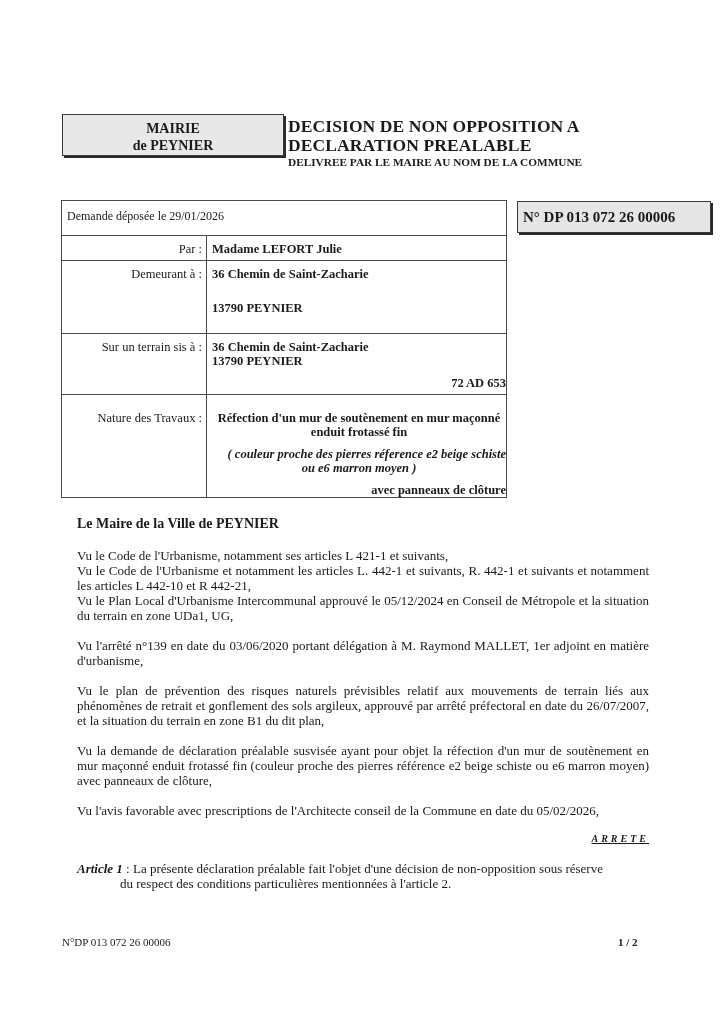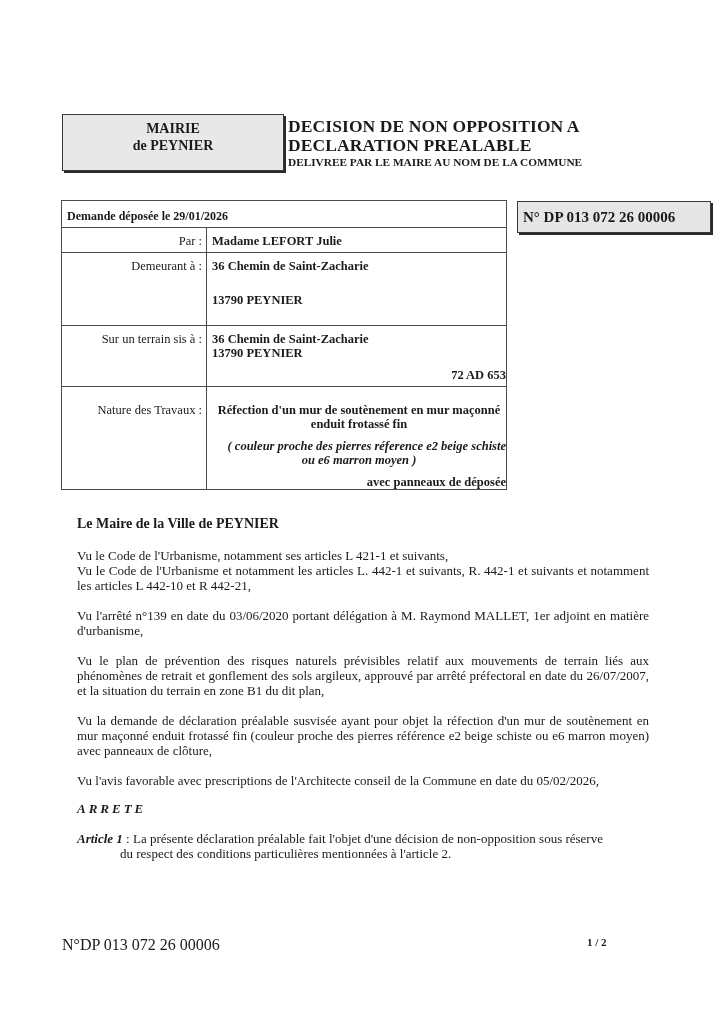--- a/index.html
+++ b/index.html
@@ -8,21 +8,21 @@
       background: #ffffff;
       position: relative;
       overflow: hidden;
       font-family: "Liberation Serif", serif;
       color: #1a1a1a;
     }
     .abs { position: absolute; }
 
     
     .mairie-box {
-      left: 62px; top: 114px; width: 222px; height: 57px;
+      left: 62px; top: 114px; width: 222px; height: 42px;
       background: #e8e8e8;
       border: 1px solid #3a3a3a;
       box-shadow: 2px 2px 0 #2a2a2a;
       text-align: center;
       font-weight: bold;
       font-size: 14px;
       line-height: 17px;
       padding-top: 5px;
       box-sizing: border-box;
     }
@@ -51,21 +51,21 @@
       left: 61px; top: 200px; width: 446px;
       border-collapse: collapse;
       font-size: 12px;
     }
     .req-table td {
       border: 1px solid #4a4a4a;
       vertical-align: top;
       padding: 0;
     }
     .req-table .head-cell {
-      height: 27px; font-weight: bold; font-size: 12px;
+      height: 35px; font-weight: normal; font-size: 12px;
       padding: 8px 0 0 5px; box-sizing: border-box;
     }
     .req-table .lbl {
       width: 145px; text-align: right; padding-right: 4px;
       font-size: 12.5px; box-sizing: border-box;
     }
     .req-table .val {
       font-weight: bold; font-size: 12.5px; padding-left: 5px;
     }
     .row-par td { height: 25px; padding-top: 6px; box-sizing: border-box; }
@@ -80,31 +80,31 @@
 
     
     .body-block {
       left: 77px; top: 516px; width: 572px;
       font-size: 13px; line-height: 15px;
     }
     .maire-title { font-weight: bold; font-size: 14px; margin-bottom: 17px; }
     .para { text-align: justify; margin: 0; }
     .para + .para.spaced { margin-top: 15px; }
     .arrete {
-      text-align: left; font-weight: bold; font-style: italic;
-      letter-spacing: 3px;
-      font-size: 13px; margin-top: 13px; margin-bottom: 15px;
+      text-align: right; font-weight: bold; font-style: italic;
+      text-decoration: underline; letter-spacing: 3px;
+      font-size: 10px; margin-top: 13px; margin-bottom: 15px;
     }
     .article { position: relative; }
     .article-label { font-weight: bold; font-style: italic; }
     .article-cont { padding-left: 43px; }
 
     
-    .footer-left { left: 62px; top: 936px; font-size: 16px; }
-    .footer-right { left: 587px; top: 936px; font-size: 11px; font-weight: bold; }
+    .footer-left { left: 62px; top: 936px; font-size: 11px; }
+    .footer-right { left: 618px; top: 936px; font-size: 11px; font-weight: bold; }
   </style>
 </head>
 <body>
 
 <div class="abs mairie-box">
   <div>MAIRIE</div>
   <div>de PEYNIER</div>
 </div>
 
 <div class="abs title-block">
@@ -141,30 +141,31 @@
       <span class="val-line gap-sm">72 AD 653</span>
     </td>
   </tr>
   <tr class="row-nat">
     <td class="lbl">Nature des Travaux :</td>
     <td class="val center-val">
       <span class="val-line">Réfection d'un mur de soutènement en mur maçonné</span>
       <span class="val-line">enduit frotassé fin</span>
       <span class="val-line italic gap-sm">( couleur proche des pierres réference e2 beige schiste</span>
       <span class="val-line italic">ou e6 marron moyen )</span>
-      <span class="val-line gap-sm">avec panneaux de déposée</span>
+      <span class="val-line gap-sm">avec panneaux de clôture</span>
     </td>
   </tr>
 </tbody>
   </table>
 
 <div class="abs body-block">
   <div class="maire-title">Le Maire de la Ville de PEYNIER</div>
   <p class="para">Vu le Code de l'Urbanisme, notamment ses articles L 421-1 et suivants,</p>
   <p class="para">Vu le Code de l'Urbanisme et notamment les articles L. 442-1 et suivants, R. 442-1 et suivants et notamment les articles L 442-10 et R 442-21,</p>
+  <p class="para">Vu le Plan Local d'Urbanisme Intercommunal approuvé le 05/12/2024 en Conseil de Métropole et la situation du terrain en zone UDa1, UG,</p>
   <p class="para spaced">Vu l'arrêté n°139 en date du 03/06/2020 portant délégation à M. Raymond MALLET, 1er adjoint en matière d'urbanisme,</p>
   <p class="para spaced">Vu le plan de prévention des risques naturels prévisibles relatif aux mouvements de terrain liés aux phénomènes de retrait et gonflement des sols argileux, approuvé par arrêté préfectoral en date du 26/07/2007, et la situation du terrain en zone B1 du dit plan,</p>
   <p class="para spaced">Vu la demande de déclaration préalable susvisée ayant pour objet la réfection d'un mur de soutènement en mur maçonné enduit frotassé fin (couleur proche des pierres référence e2 beige schiste ou e6 marron moyen) avec panneaux de clôture,</p>
   <p class="para spaced">Vu l'avis favorable avec prescriptions de l'Architecte conseil de la Commune en date du 05/02/2026,</p>
   <div class="arrete">ARRETE</div>
   <div class="article">
     <div>
       <span class="article-label">Article 1</span><span> : La présente déclaration préalable fait l'objet d'une décision de non-opposition sous réserve</span>
     </div>
     <div class="article-cont">du respect des conditions particulières mentionnées à l'article 2.</div>

